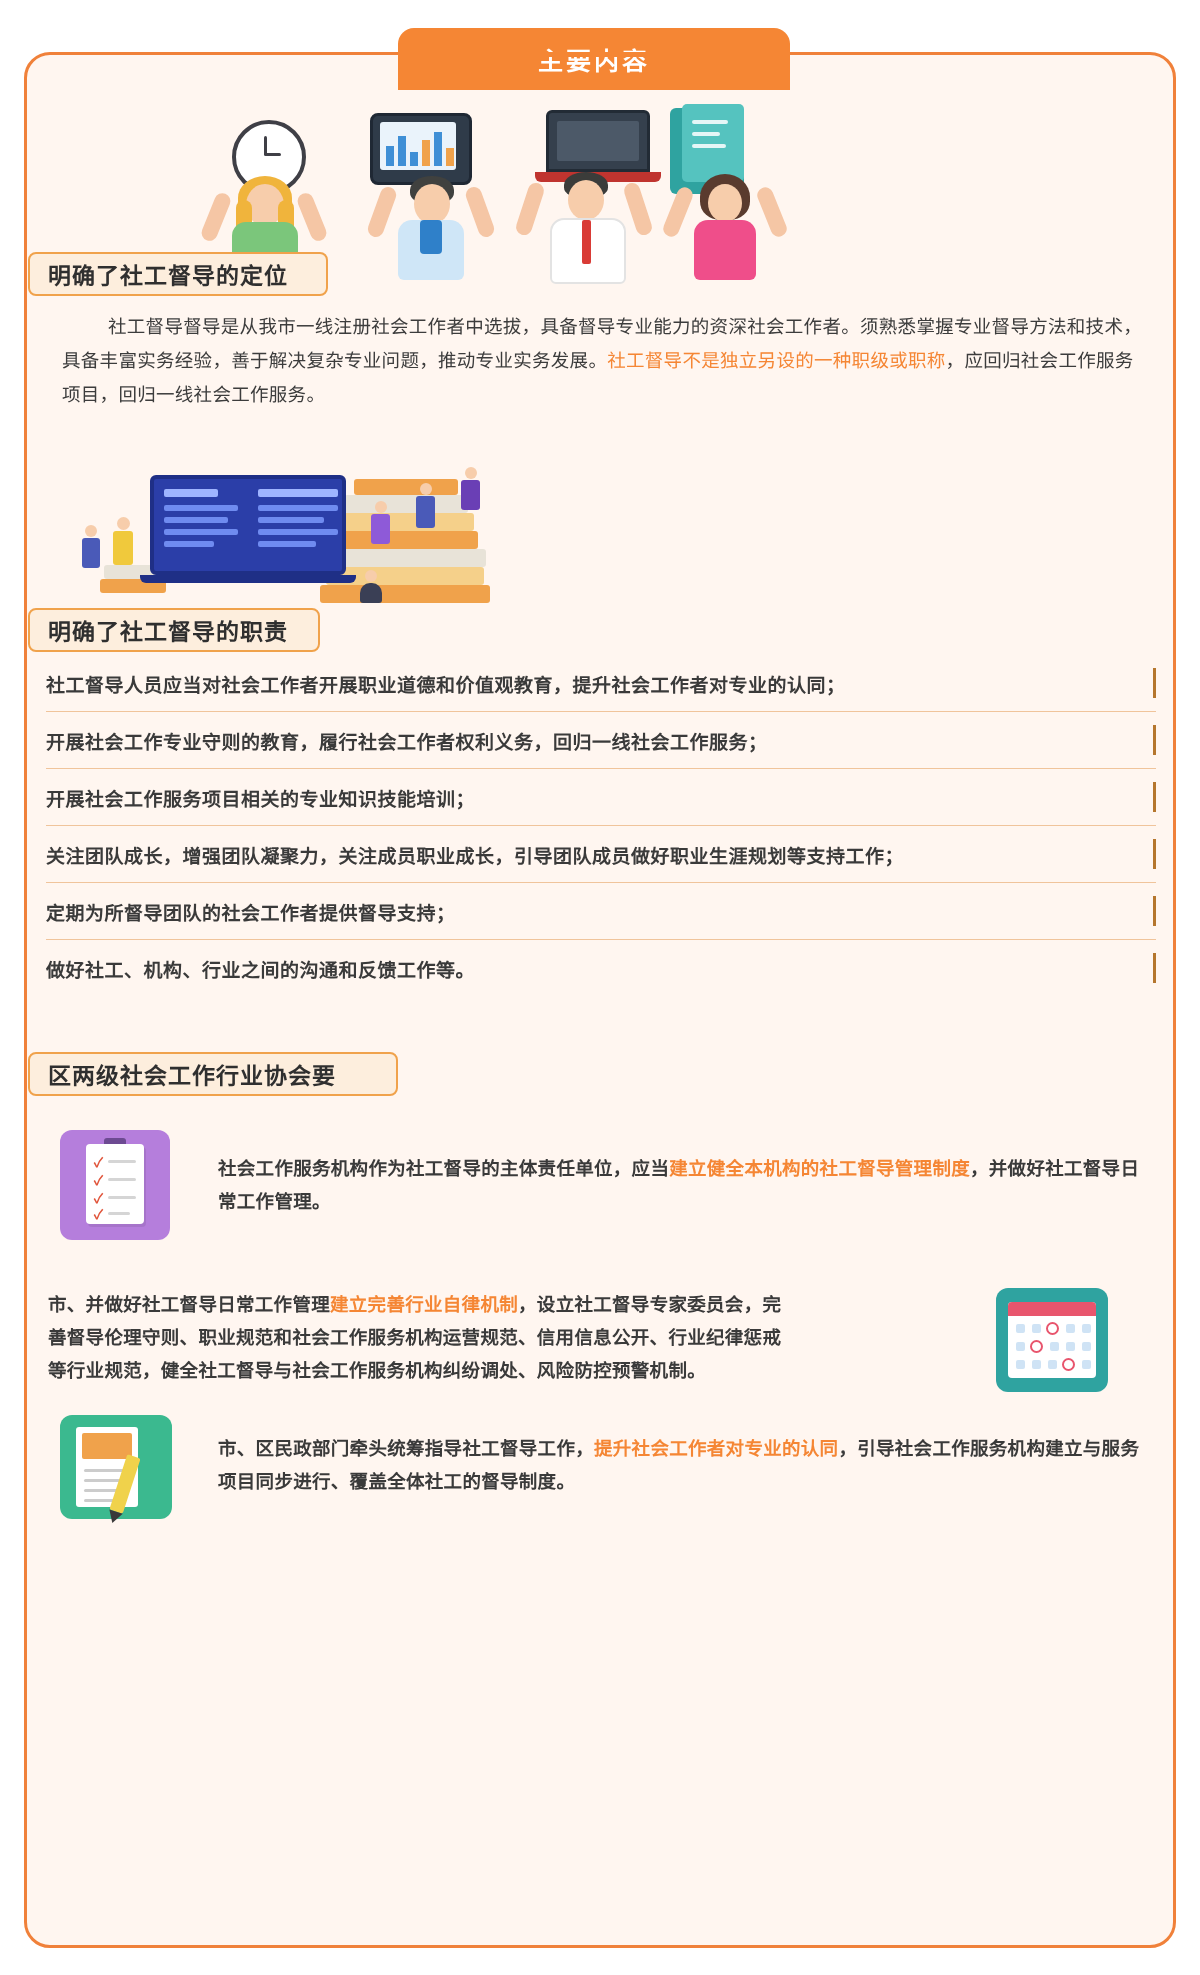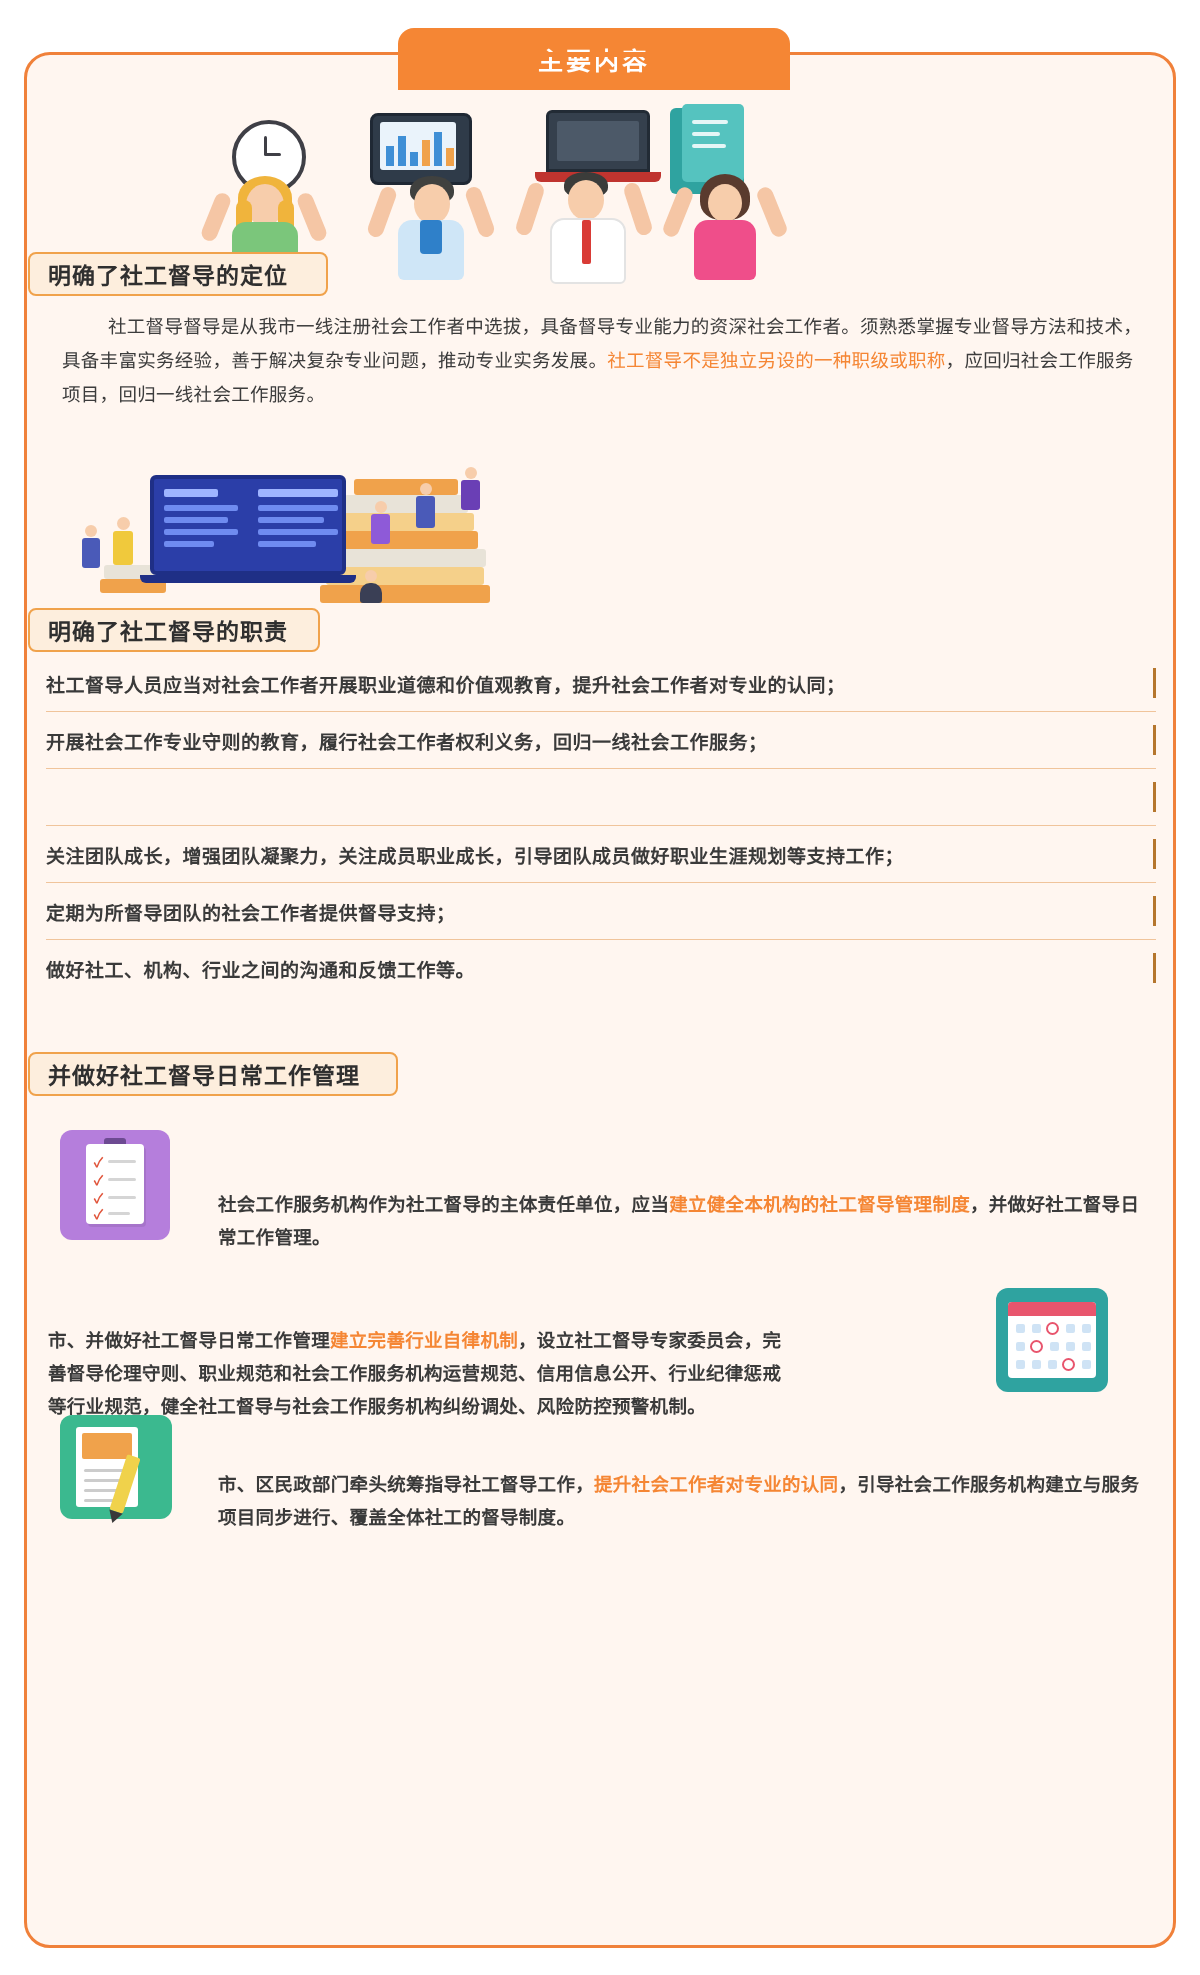--- a/index.html
+++ b/index.html
@@ -291,21 +291,20 @@
   }
 
   
   .mech-item {
     position: absolute;
     font-size: 18.5px;
     line-height: 33px;
     font-weight: bold;
     color: #3a3a3a;
     letter-spacing: 0.3px;
-    margin-top: 36px;
   }
 
   .icon-card {
     position: absolute;
     border-radius: 10px;
   }
 
   
   .clipboard-card {
     background: #b57edc;
@@ -573,38 +572,39 @@
   <div class="duty-wrap">
     <div class="duty-row">
       <span>社工督导人员应当对社会工作者开展职业道德和价值观教育，提升社会工作者对专业的认同；</span>
       <span class="duty-tick"></span>
     </div>
     <div class="duty-row">
       <span>开展社会工作专业守则的教育，履行社会工作者权利义务，回归一线社会工作服务；</span>
       <span class="duty-tick"></span>
     </div>
     <div class="duty-row">
+      <span>开展社会工作服务项目相关的专业知识技能培训；</span>
       <span class="duty-tick"></span>
     </div>
     <div class="duty-row">
       <span>关注团队成长，增强团队凝聚力，关注成员职业成长，引导团队成员做好职业生涯规划等支持工作；</span>
       <span class="duty-tick"></span>
     </div>
     <div class="duty-row">
       <span>定期为所督导团队的社会工作者提供督导支持；</span>
       <span class="duty-tick"></span>
     </div>
     <div class="duty-row">
       <span>做好社工、机构、行业之间的沟通和反馈工作等。</span>
       <span class="duty-tick"></span>
     </div>
   </div>
 
   <div class="sec-head" style="left:28px; top:1052px; width:370px;">
-    <span>并做好社工督导日常工作管理</span>
+    <span>区两级社会工作行业协会要</span>
   </div>
 
   <div class="icon-card clipboard-card" style="left:60px; top:1130px;">
     <div class="clip"></div>
     <div class="paper">
       <div class="cl-check" style="left:8px; top:12px;">✓</div>
       <div class="cl-line" style="left:22px; top:16px; width:28px;"></div>
       <div class="cl-check" style="left:8px; top:30px;">✓</div>
       <div class="cl-line" style="left:22px; top:34px; width:28px;"></div>
       <div class="cl-check" style="left:8px; top:48px;">✓</div>

